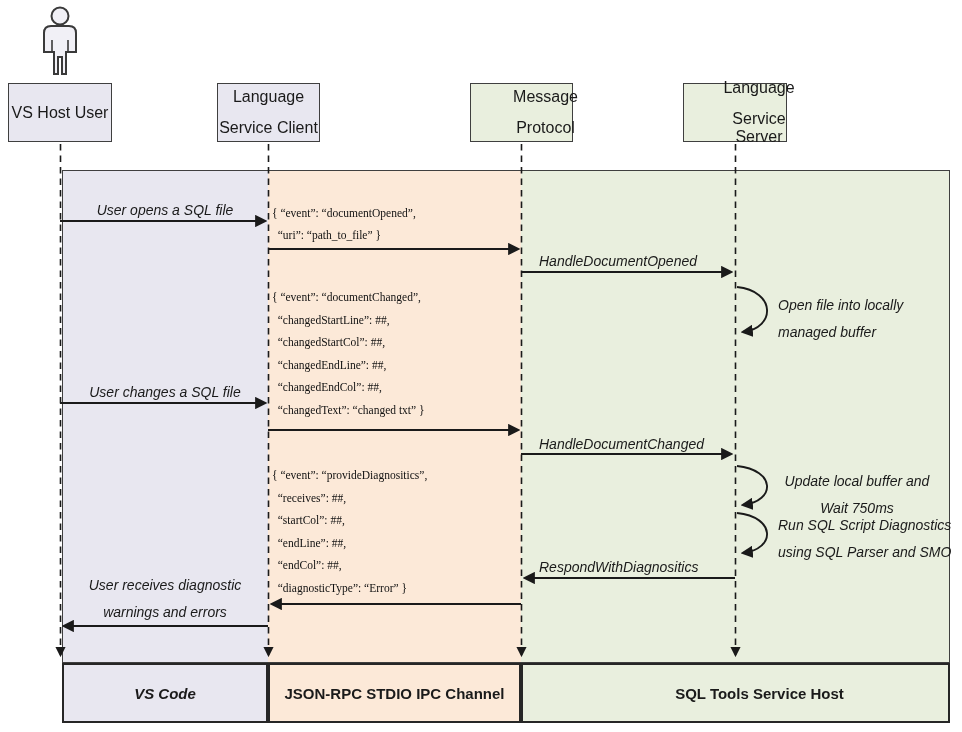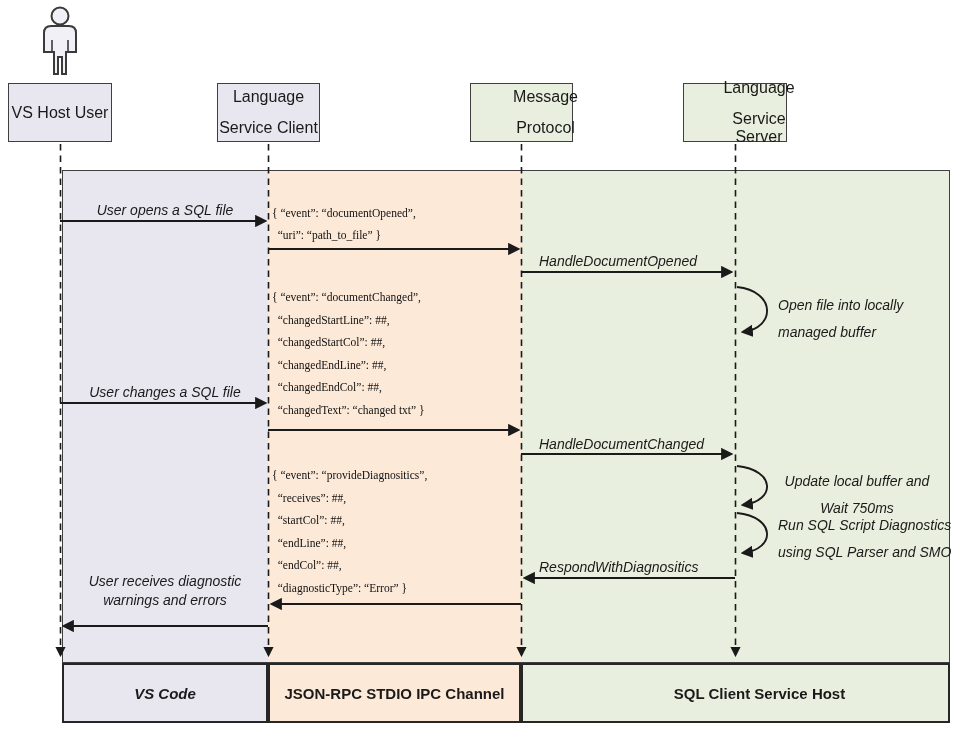--- a/index.html
+++ b/index.html
@@ -44,21 +44,21 @@
   #code-doc-opened   { left:272px; top:203px; line-height:21.5px; }
   #lbl-handle-opened { left:539px; top:253px; }
   #note-open-file    { left:778px; top:292px; line-height:27px; }
   #code-doc-changed  { left:272px; top:286px; }
   #lbl-user-changes  { left:62px;  top:384px; width:206px; text-align:center; }
   #lbl-handle-changed{ left:539px; top:436px; }
   #note-update       { left:776px; top:468px; width:162px; text-align:center; line-height:27px; }
   #note-run-diag     { left:778px; top:512px; line-height:27px; }
   #lbl-respond       { left:539px; top:559px; }
   #code-provide-diag { left:272px; top:464px; }
-  #lbl-user-receives { left:62px;  top:572px; width:206px; text-align:center; line-height:19px; }
+  #lbl-user-receives { left:62px;  top:572px; width:206px; text-align:center; line-height:27px; }
 </style>
 </head>
 <body>
 
 <div class="canvas">
 
   <div class="region">
     <div class="col-lavender"></div>
     <div class="col-peach"></div>
     <div class="col-green"></div>
@@ -145,16 +145,16 @@
   <div class="lbl" id="lbl-user-receives">User receives diagnostic
 warnings and errors</div>
 
   <div class="lane fill-lavender" id="lane-1">
     <span>VS Code</span>
   </div>
   <div class="lane fill-peach" id="lane-2" style="background:var(--peach,#fce9d8);">
     <span>JSON-RPC STDIO IPC Channel</span>
   </div>
   <div class="lane fill-green" id="lane-3">
-    <span>SQL Client Service Host</span>
+    <span>SQL Tools Service Host</span>
   </div>
 
 </div>
 
 </body></html>

